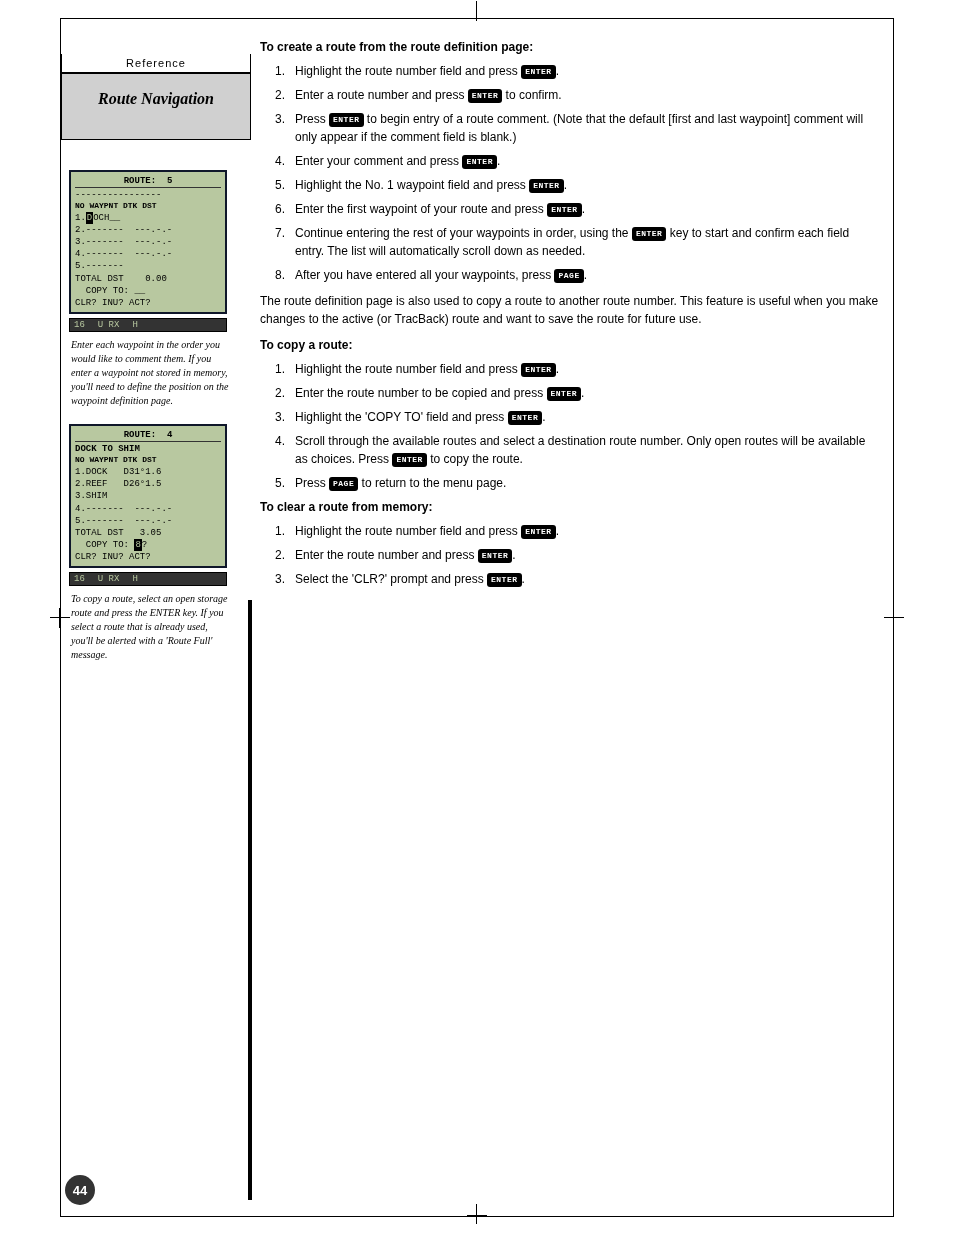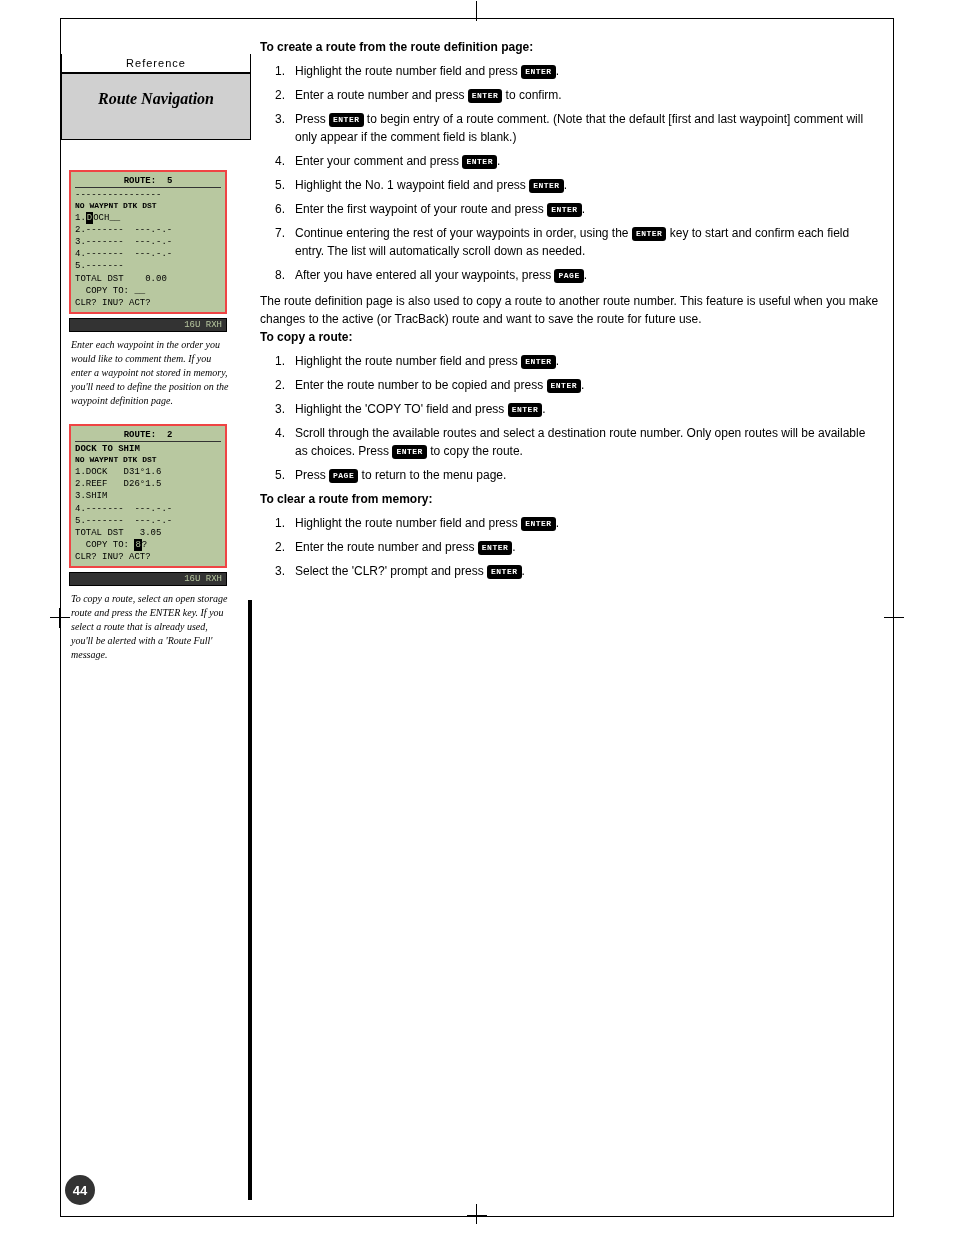--- a/index.html
+++ b/index.html
@@ -99,21 +99,21 @@
       line-height: 1.3;
     }
 
     
     .screen-container {
       margin-top: 30px;
       margin-left: 8px;
     }
 
     .lcd-screen {
-      border: 2px solid #ef4444;
+      border: 2px solid #0f172a;
       background: #b8c8a0;
       font-family: 'Courier New', Courier, monospace;
       font-size: 9px;
       padding: 3px 4px;
       width: 158px;
       line-height: 1.35;
       margin-bottom: 4px;
     }
 
     .lcd-screen .lcd-row {
@@ -132,23 +132,24 @@
       font-size: 8px;
     }
 
     .lcd-bottom-bar {
       background: #333;
       color: #b8c8a0;
       font-family: 'Courier New', Courier, monospace;
       font-size: 9px;
       padding: 1px 4px;
       display: flex;
-      justify-content: flex-end;
+      justify-content: flex-start;
       width: 158px;
       border: 1px solid #000;
+      gap: 13px;
     }
 
     .caption-text {
       font-family: 'Times New Roman', Times, serif;
       font-size: 10px;
       font-style: italic;
       line-height: 1.4;
       margin-top: 6px;
       margin-left: 2px;
       width: 160px;
@@ -175,21 +176,21 @@
       text-decoration: underline;
       margin-top: 18px;
       margin-bottom: 8px;
       font-family: Arial, sans-serif;
     }
 
     .para-text {
       font-family: Arial, sans-serif;
       font-size: 12px;
       line-height: 1.5;
-      margin-bottom: 2px;
+      margin-bottom: 10px;
     }
 
     .instruction-list {
       font-family: Arial, sans-serif;
       font-size: 12px;
       line-height: 1.5;
       margin-left: 15px;
       margin-bottom: 8px;
     }
 
@@ -298,21 +299,21 @@
       <span>U RX</span>
       <span>H</span>
     </div>
     <div class="caption-text">
       Enter each waypoint in the order you would like to comment them. If you enter a waypoint not stored in memory, you'll need to define the position on the waypoint definition page.
     </div>
   </div>
 
   <div class="screen-container" style="margin-top:16px;">
     <div class="lcd-screen">
-      <div class="lcd-row lcd-header">ROUTE:  2</div>
+      <div class="lcd-row lcd-header">ROUTE:  4</div>
       <div class="lcd-row" style="font-weight:bold; font-size:9px;">DOCK TO SHIM</div>
       <div class="lcd-row lcd-col-header">NO WAYPNT DTK DST</div>
       <div class="lcd-row">1.DOCK   D31°1.6</div>
       <div class="lcd-row">2.REEF   D26°1.5</div>
       <div class="lcd-row">3.SHIM</div>
       <div class="lcd-row">4.-------  ---.-.-</div>
       <div class="lcd-row">5.-------  ---.-.-</div>
       <div class="lcd-row">TOTAL DST   3.05</div>
       <div class="lcd-row">  COPY TO: <span class="lcd-inverted">8</span>?</div>
       <div class="lcd-row">CLR? INU? ACT?</div>

